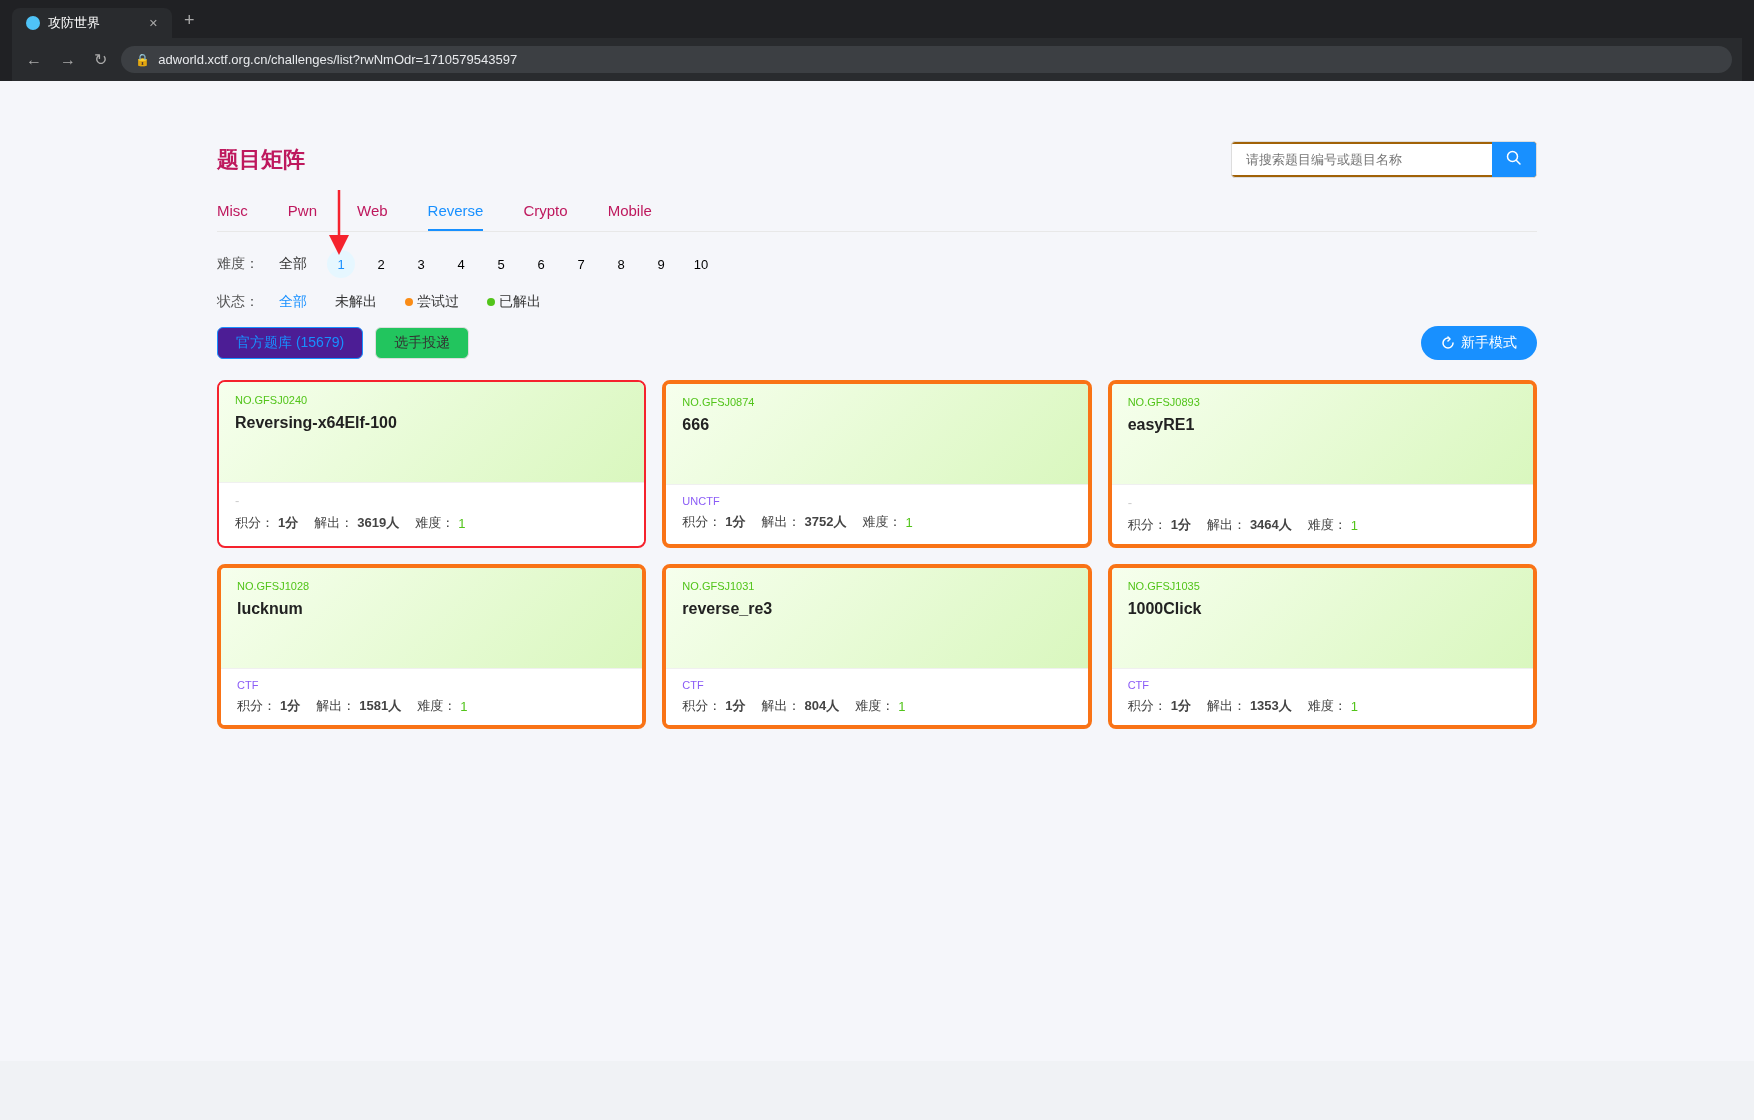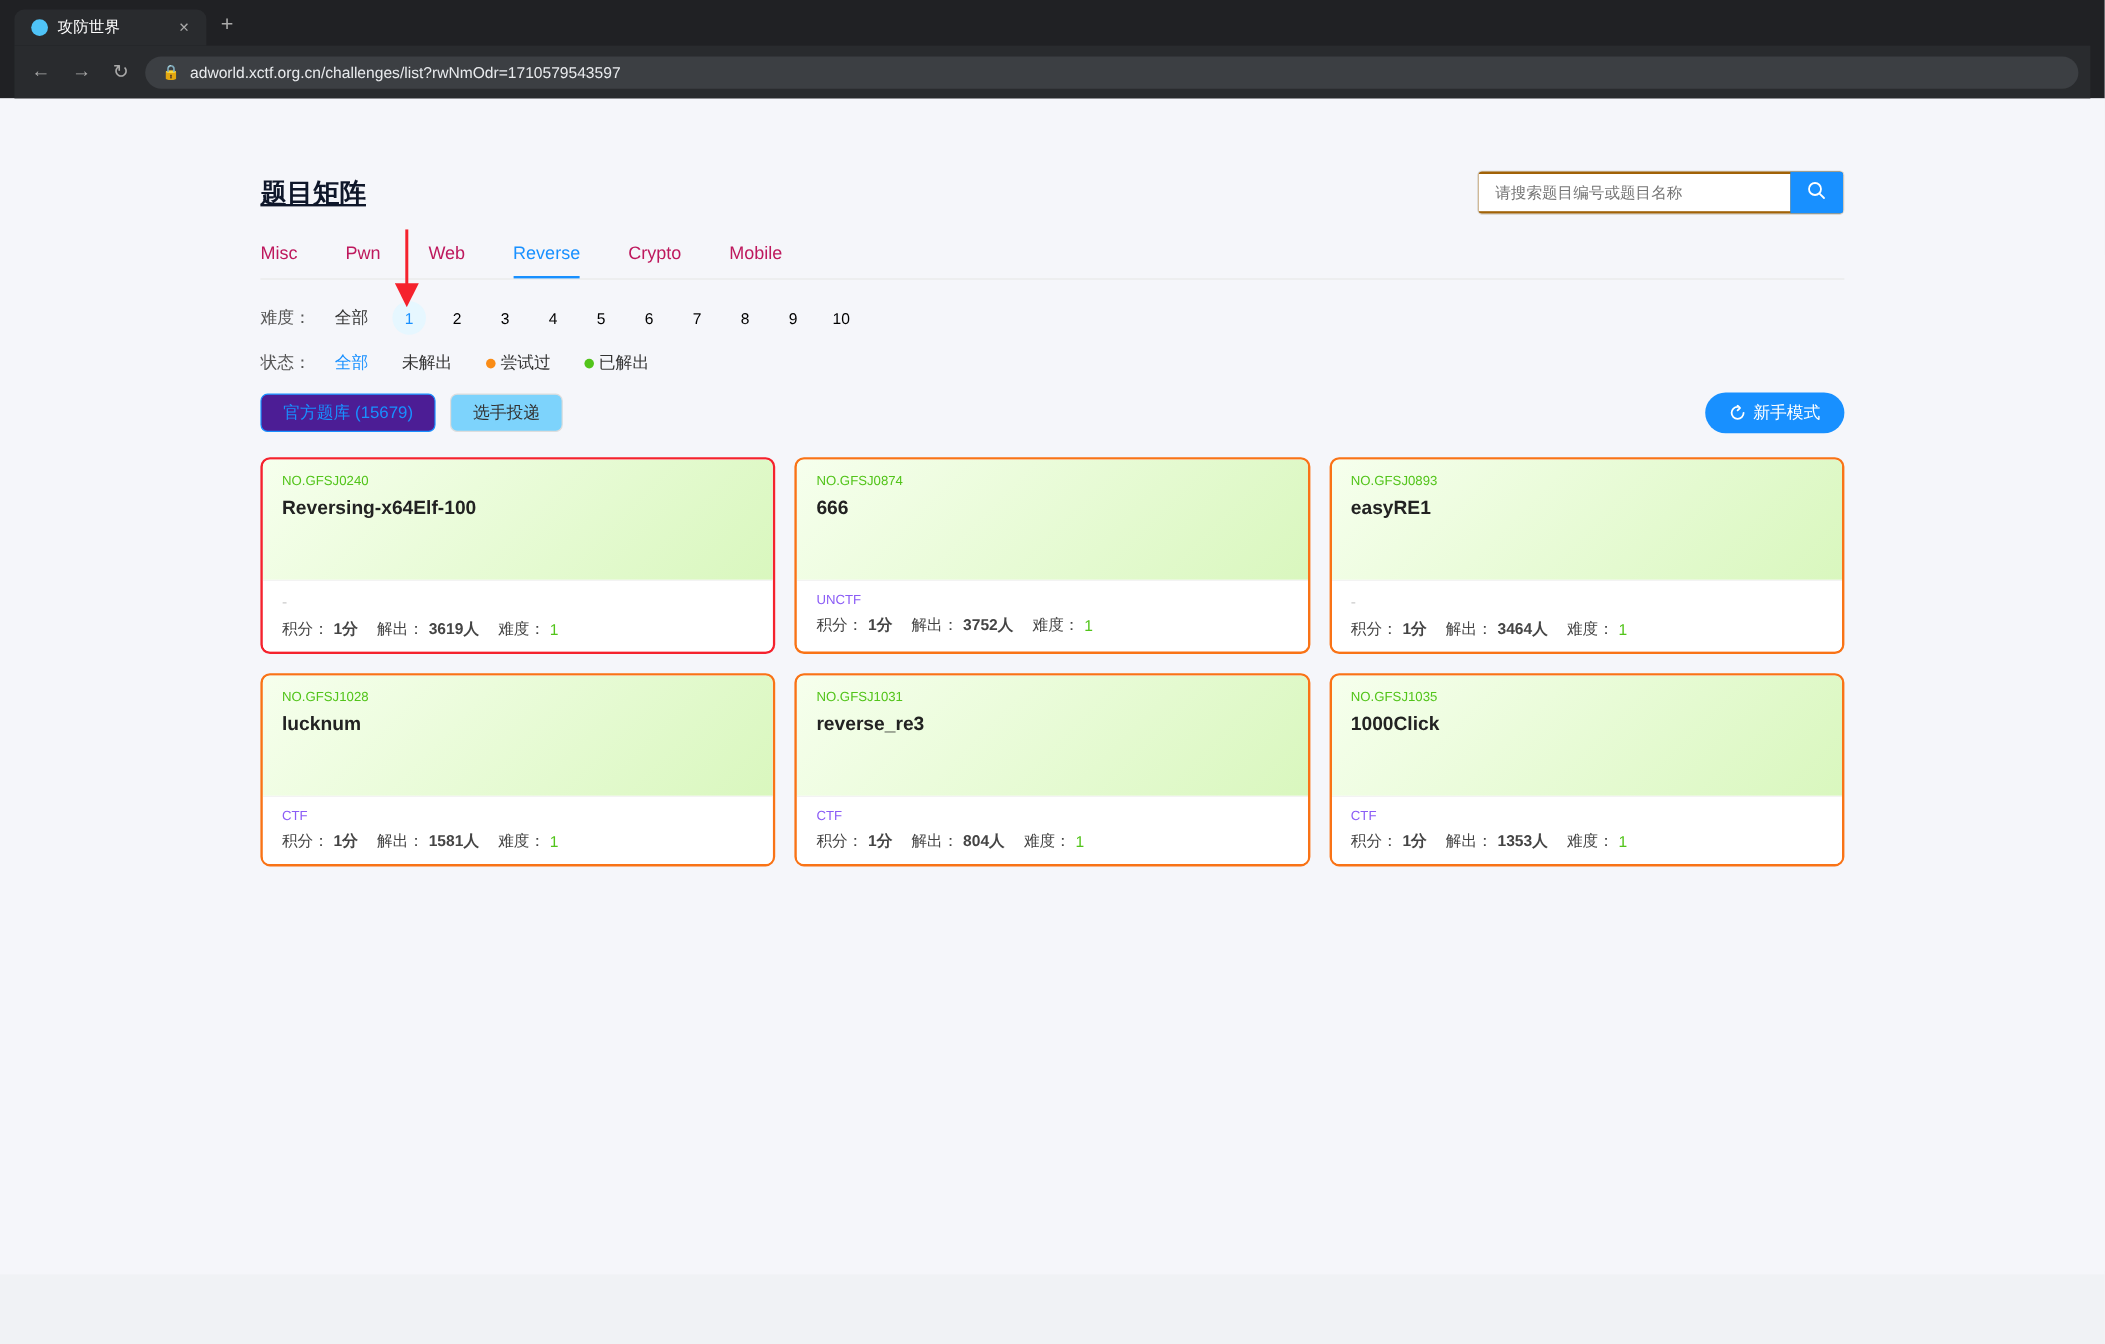--- a/index.html
+++ b/index.html
@@ -75,22 +75,21 @@
 
     .page-header {
       display: flex;
       justify-content: space-between;
       align-items: center;
       margin-bottom: 24px;
     }
     .page-title {
       font-size: 22px;
       font-weight: bold;
-      color: #0f172a;
-      text-decoration: underline;
+      color: #be185d;
     }
     .search-box {
       display: flex;
       align-items: center;
       border: 1px solid #ddd;
       border-radius: 4px;
       overflow: hidden;
       background: #a16207;
     }
     .search-input {
@@ -163,21 +162,21 @@
       align-items: center;
       gap: 12px;
       margin-bottom: 20px;
     }
     .source-tab {
       padding: 6px 18px;
       border-radius: 6px;
       font-size: 14px;
       cursor: pointer;
       border: 1px solid #ddd;
-      background: #7dd3fc;
+      background: #22c55e;
       color: #333;
     }
     .source-tab.active {
       background: #4c1d95;
       border-color: #1890ff;
       color: #1890ff;
     }
     .random-btn {
       margin-left: auto;
       background: #1890ff;
@@ -195,21 +194,21 @@
     
     .cards-grid {
       display: grid;
       grid-template-columns: repeat(3, 1fr);
       gap: 16px;
     }
     .card {
       background: #fff;
       border-radius: 8px;
       overflow: hidden;
-      border: 2px solid #f97316;
+      border: 4px solid #f97316;
       cursor: pointer;
     }
     .card.highlighted {
       border: 2px solid #f5222d;
     }
     .card-top {
       padding: 12px 16px 8px;
       background: linear-gradient(135deg, #f6ffed 0%, #d9f7be 100%);
       min-height: 100px;
       position: relative;

